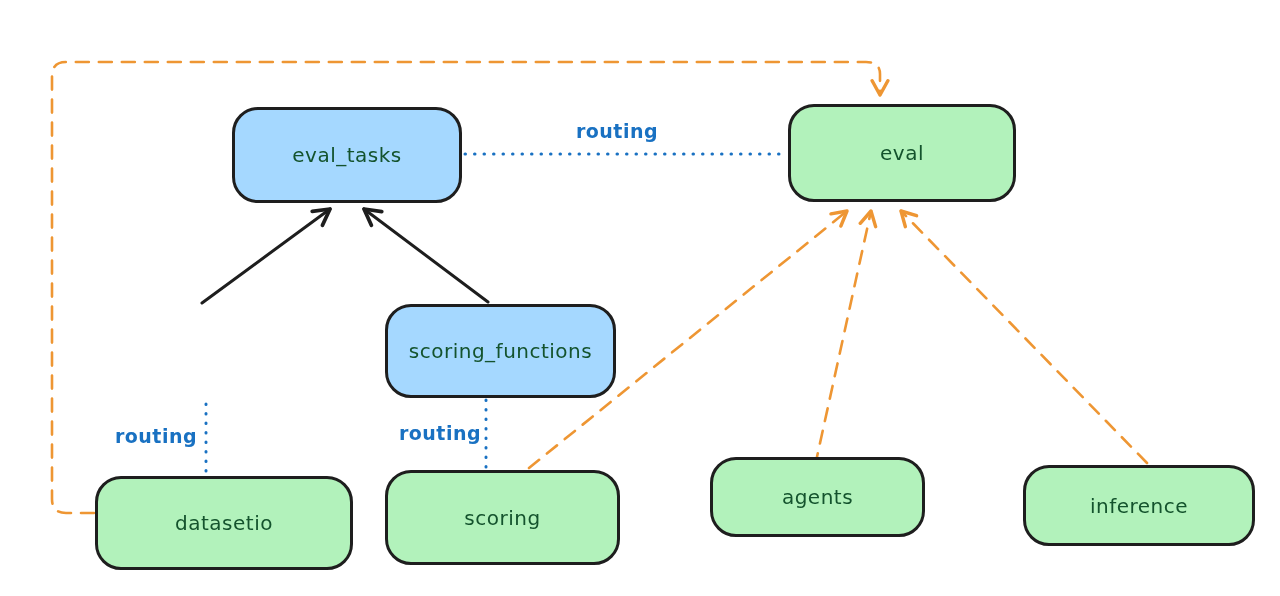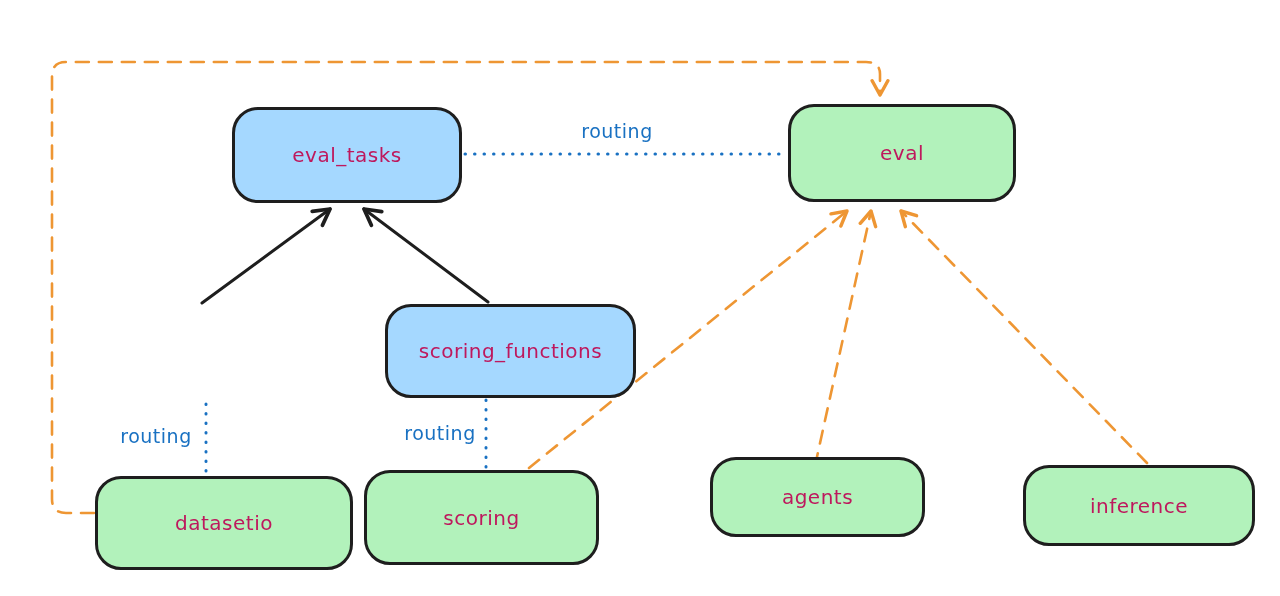--- a/index.html
+++ b/index.html
@@ -16,31 +16,31 @@
   svg.edges{
     position:absolute;left:0;top:0;width:1280px;height:596px;
   }
   .node{
     position:absolute;
     box-sizing:border-box;
     display:flex;align-items:center;justify-content:center;
     border:3px solid #1e1e1e;
     border-radius:26px;
     font-size:20px;
-    color:#be185d;
+    color:#14532d;
     letter-spacing:0.5px;
   }
   .node.blue{background:#a5d8ff;}
   .node.green{background:#b2f2bb;}
   .edge-label{
     position:absolute;
     transform:translateX(-50%);
     color:#1971c2;
     font-size:19px;
-    font-weight:normal;
+    font-weight:bold;
     letter-spacing:0.5px;
     white-space:nowrap;
   }
 </style>
 </head>
 <body>
 
 <div class="stage">
 
   <svg class="edges" viewBox="0 0 1280 596">
@@ -68,29 +68,29 @@
 
   <div class="node blue" style="left:232px;top:107px;width:230px;height:96px">
     <span>eval_tasks</span>
   </div>
 
   <div class="node green" style="left:788px;top:104px;width:228px;height:98px">
     <span>eval</span>
   </div>
 
 
-  <div class="node blue" style="left:385px;top:304px;width:251px;height:94px">
+  <div class="node blue" style="left:385px;top:304px;width:231px;height:94px">
     <span>scoring_functions</span>
   </div>
 
   <div class="node green" style="left:95px;top:476px;width:258px;height:94px">
     <span>datasetio</span>
   </div>
 
-  <div class="node green" style="left:364px;top:470px;width:235px;height:95px">
+  <div class="node green" style="left:385px;top:470px;width:235px;height:95px">
     <span>scoring</span>
   </div>
 
   <div class="node green" style="left:710px;top:457px;width:215px;height:80px">
     <span>agents</span>
   </div>
 
   <div class="node green" style="left:1023px;top:465px;width:232px;height:81px">
     <span>inference</span>
   </div>

